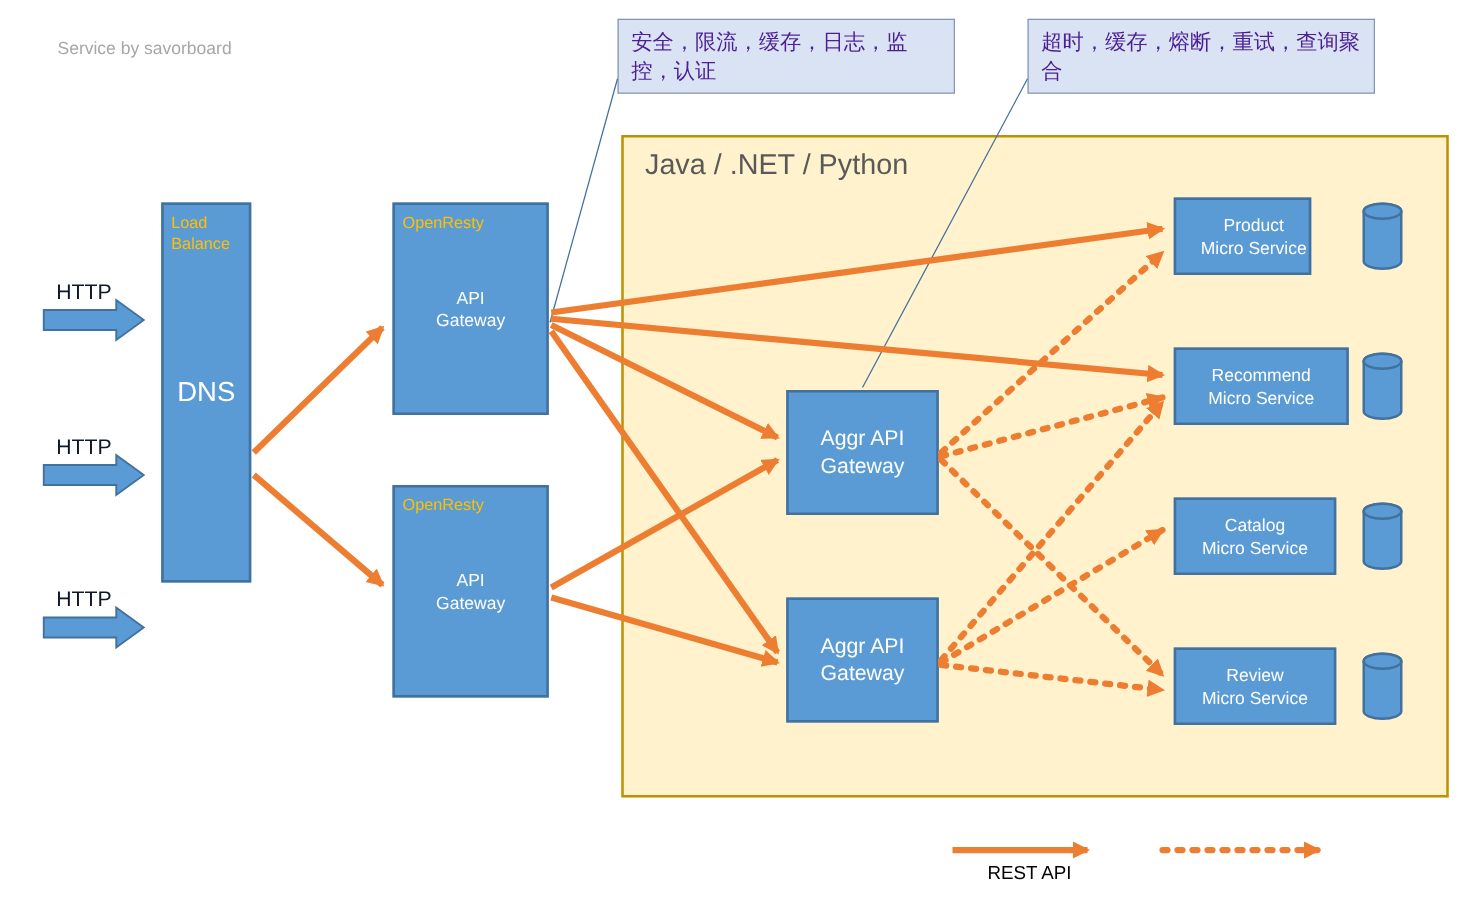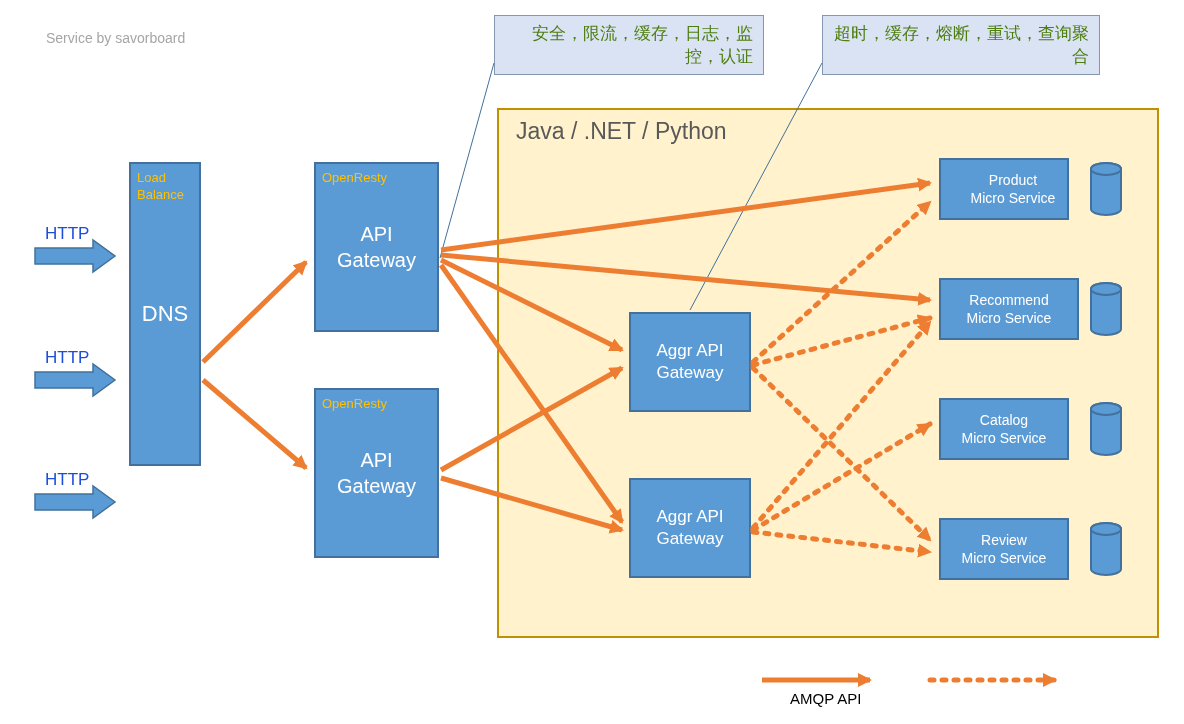--- a/index.html
+++ b/index.html
@@ -25,38 +25,37 @@
   }
   .small-label {
     position: absolute;
     color: #ffc000;
     font-size: 13px;
   }
   .note-box {
     background: #dae3f3;
     border: 1px solid #8497b0;
     font-size: 17px;
-    color: #4d7c0f;
+    color: #4c1d95;
     padding: 6px 10px;
     box-sizing: border-box;
-    text-align: right;
   }
   .credit { color: #a6a6a6; font-size: 14px; }
-  .http-label { font-size: 17px; color: #1d4ed8; }
+  .http-label { font-size: 17px; color: #0f172a; }
   .big-container {
     background: #fff2cc;
     border: 2px solid #bf9000;
     box-sizing: border-box;
   }
   .container-label {
     color: #595959;
     font-size: 23px;
   }
   .service-text { font-size: 14px; line-height: 1.3; }
-  .gw-text { font-size: 20px; line-height: 1.3; }
+  .gw-text { font-size: 14px; line-height: 1.3; }
   .dns-text { font-size: 22px; }
   .legend-text { font-size: 15px; color: #000; }
   svg { position: absolute; top: 0; left: 0; pointer-events: none; }
 </style>
 </head>
 <body>
 
 <div class="abs credit" style="left:46px; top:30px;">Service by savorboard</div>
 
 <div class="abs note-box" style="left:494px; top:15px; width:270px;">安全，限流，缓存，日志，监控，认证</div>
@@ -84,34 +83,34 @@
 </div>
 <div class="abs small-label" style="left:322px; top:396px;">OpenResty</div>
 
 <div class="abs blue-box" style="left:629px; top:312px; width:122px; height:100px;">
   <span class="gw-text" style="font-size:17px;">Aggr API<br>Gateway</span>
 </div>
 <div class="abs blue-box" style="left:629px; top:478px; width:122px; height:100px;">
   <span class="gw-text" style="font-size:17px;">Aggr API<br>Gateway</span>
 </div>
 
-<div class="abs blue-box service-text" style="left:939px; top:158px; width:130px; height:62px;padding-left:18px;">
+<div class="abs blue-box service-text" style="left:939px; top:158px; width:110px; height:62px;padding-left:18px;">
     <span>Product<br>Micro Service</span>
   </div>
 <div class="abs blue-box service-text" style="left:939px; top:278px; width:140px; height:62px;">
     <span>Recommend<br>Micro Service</span>
   </div>
 <div class="abs blue-box service-text" style="left:939px; top:398px; width:130px; height:62px;">
     <span>Catalog<br>Micro Service</span>
   </div>
 <div class="abs blue-box service-text" style="left:939px; top:518px; width:130px; height:62px;">
     <span>Review<br>Micro Service</span>
   </div>
 
-<div class="abs legend-text" style="left:790px; top:690px;">AMQP API</div>
+<div class="abs legend-text" style="left:790px; top:690px;">REST API</div>
 <div class="abs legend-text" style="left:962px; top:690px;margin-top:46px;">RPC / AMQP</div>
 
 <svg width="1184" height="724">
   <defs>
     <marker id="arr-orange" markerWidth="12" markerHeight="12" refX="9" refY="5" orient="auto" markerUnits="userSpaceOnUse">
       <path d="M0,0 L10,5 L0,10 Z" fill="#ed7d31"></path>
     </marker>
     <marker id="arr-orange-big" markerWidth="18" markerHeight="18" refX="12" refY="7" orient="auto" markerUnits="userSpaceOnUse">
       <path d="M0,0 L14,7 L0,14 Z" fill="#ed7d31"></path>
     </marker>

